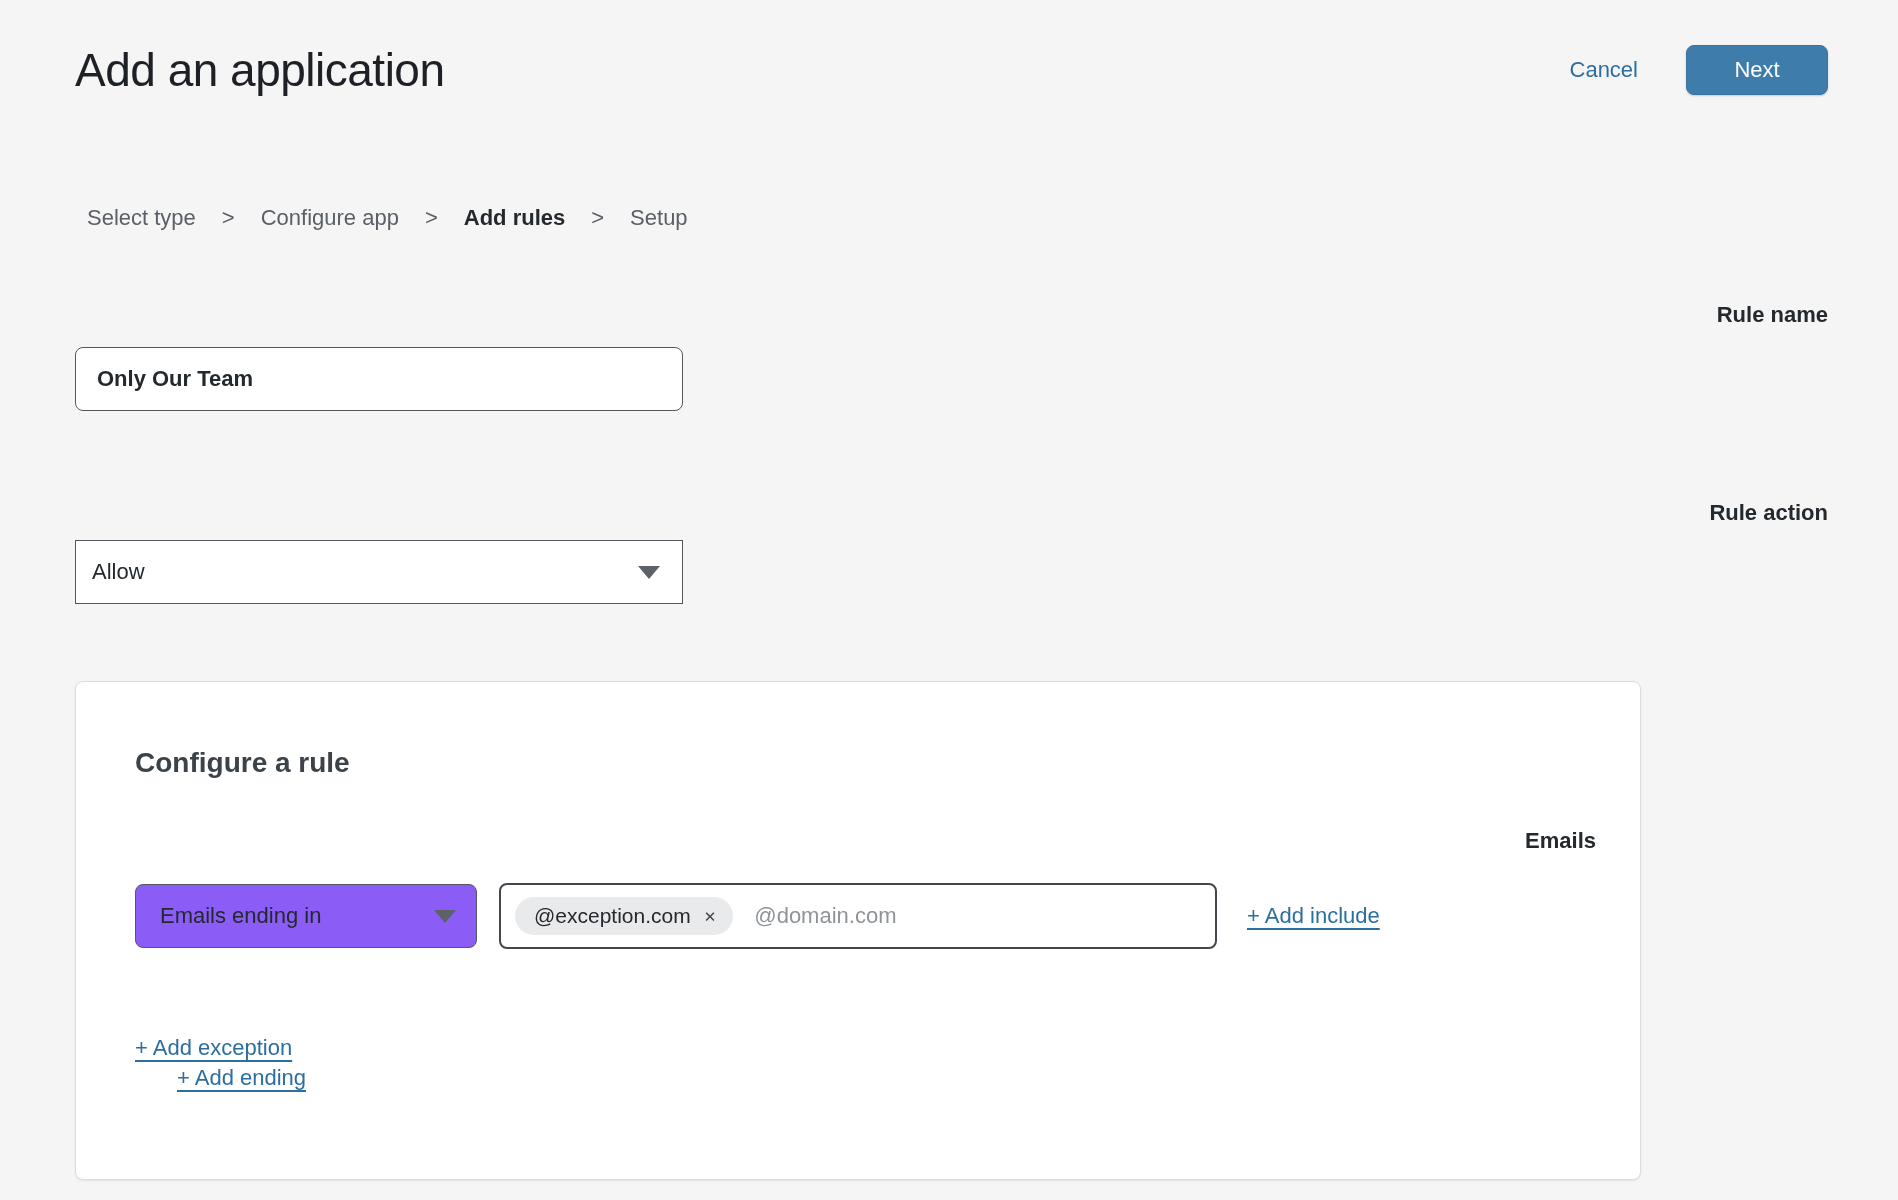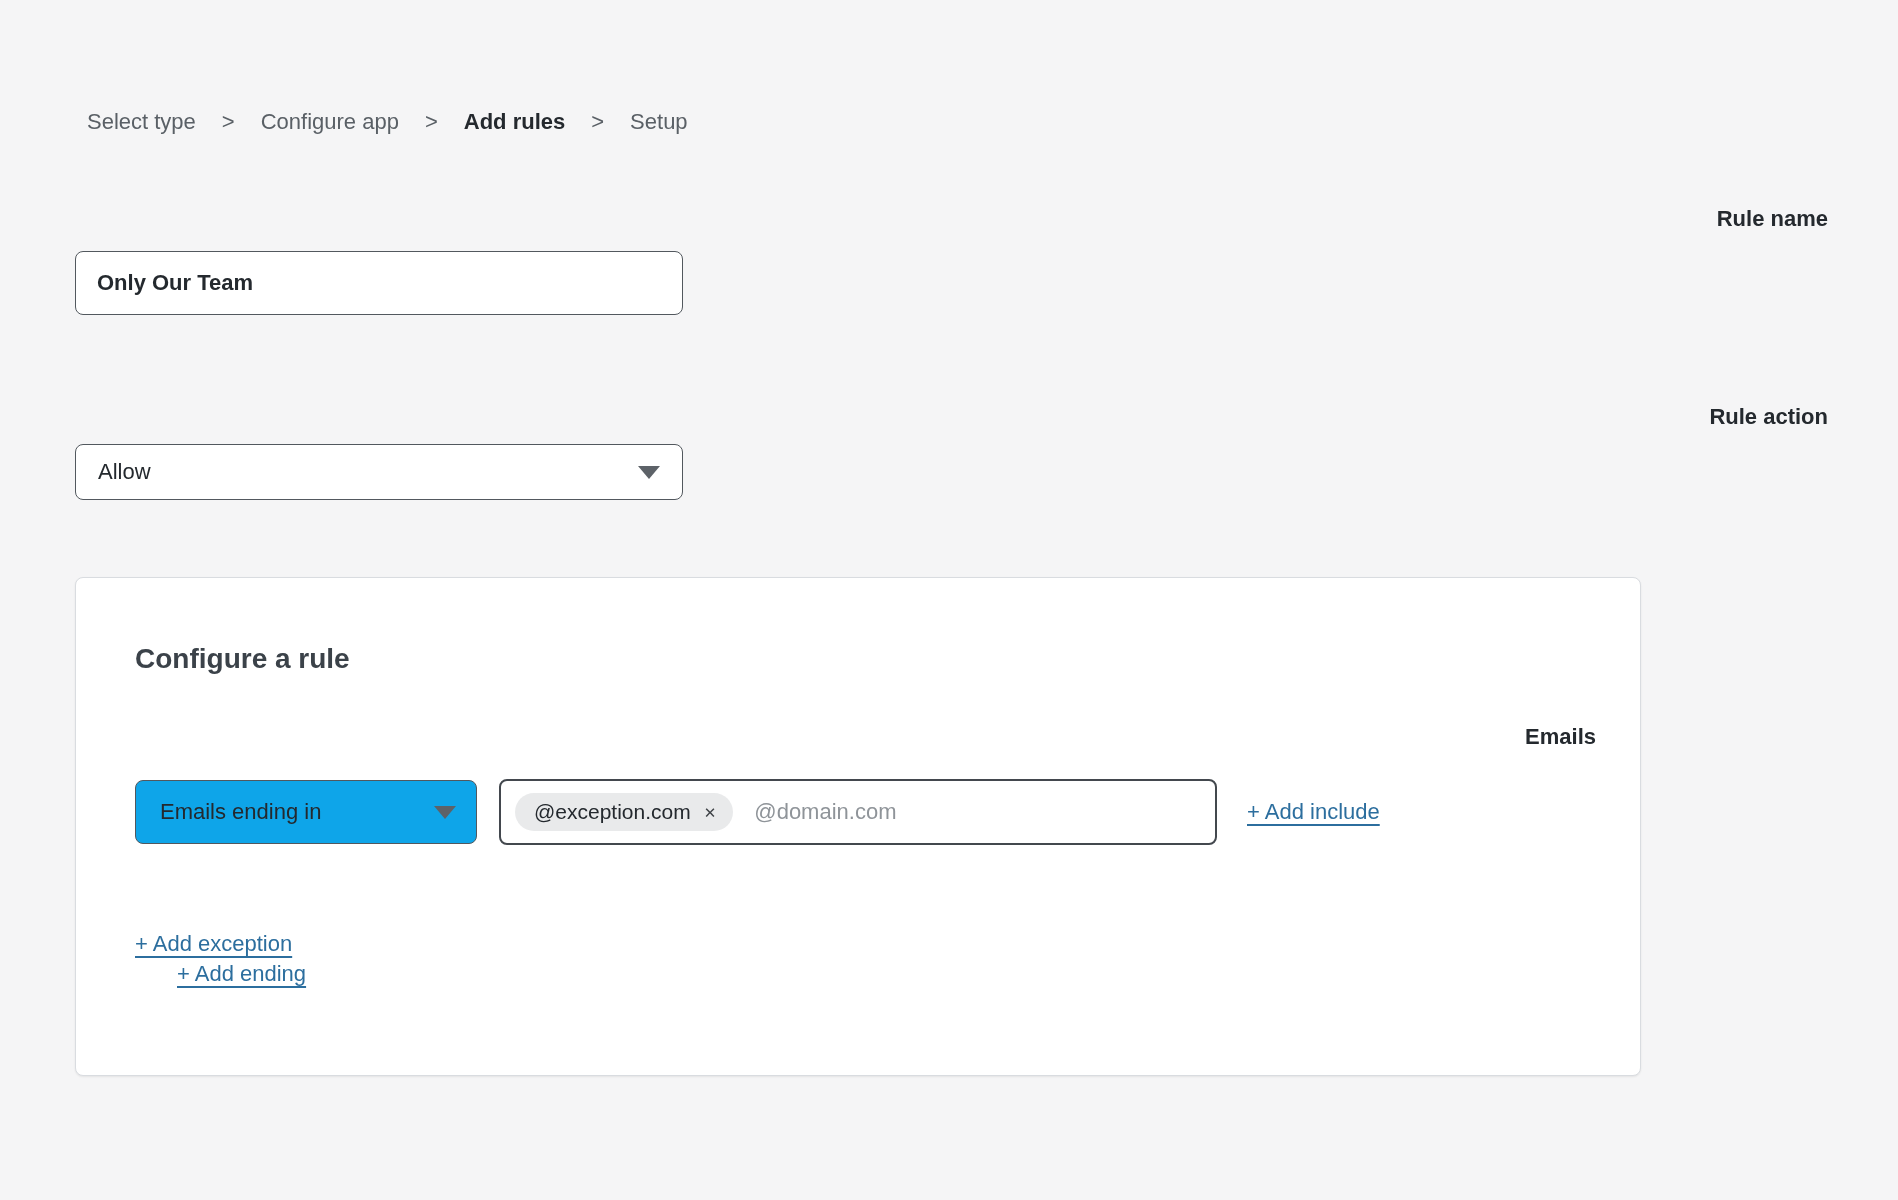--- a/index.html
+++ b/index.html
@@ -92,28 +92,28 @@
     font-family: inherit;
     color: #24292e;
     padding: 0 21px;
     outline: none;
     font-weight: bold;
   }
 
   .select-box {
     margin-top: 12px;
     width: 608px;
-    height: 56px;
+    height: 64px;
     border: 1.5px solid #52585e;
-    border-radius: 8px;
+    border-radius: 0;
     background: #ffffff;
     display: flex;
     align-items: center;
     justify-content: space-between;
-    padding: 0 22px 0 22px;
+    padding: 0 22px 0 16px;
     font-size: 22px;
     cursor: pointer;
   }
   .caret-down {
     width: 0; height: 0;
     border-left: 11px solid transparent;
     border-right: 11px solid transparent;
     border-top: 13px solid #5d6268;
   }
 
@@ -138,21 +138,21 @@
   .include-row {
     margin-top: 27px;
     display: flex;
     align-items: center;
   }
   .selector-box {
     width: 342px;
     height: 64px;
     border: 1.5px solid #52585e;
     border-radius: 8px;
-    background: #0ea5e9;
+    background: #8b5cf6;
     display: flex;
     align-items: center;
     justify-content: space-between;
     padding: 0 20px 0 24px;
     font-size: 22px;
     cursor: pointer;
     flex-shrink: 0;
   }
   .chips-input {
     margin-left: 22px;
@@ -210,20 +210,27 @@
   .add-include-link { margin-left: 30px; }
 
   .bottom-links { margin-top: 84px; display: flex; flex-direction: column; }
   .add-require-link { margin-left: 42px; }
 </style>
 </head>
 <body>
 
 <div class="page">
 
+  <div class="header-row">
+    <h1 class="page-title">Add an application</h1>
+    <div class="header-actions">
+      <a class="cancel-link">Cancel</a>
+      <button class="next-button">Next</button>
+    </div>
+  </div>
 
   <nav class="breadcrumb">
     <span class="crumb">Select type</span>
     <span class="crumb-sep">&gt;</span>
     <span class="crumb">Configure app</span>
     <span class="crumb-sep">&gt;</span>
     <span class="crumb active">Add rules</span>
     <span class="crumb-sep">&gt;</span>
     <span class="crumb">Setup</span>
   </nav>

